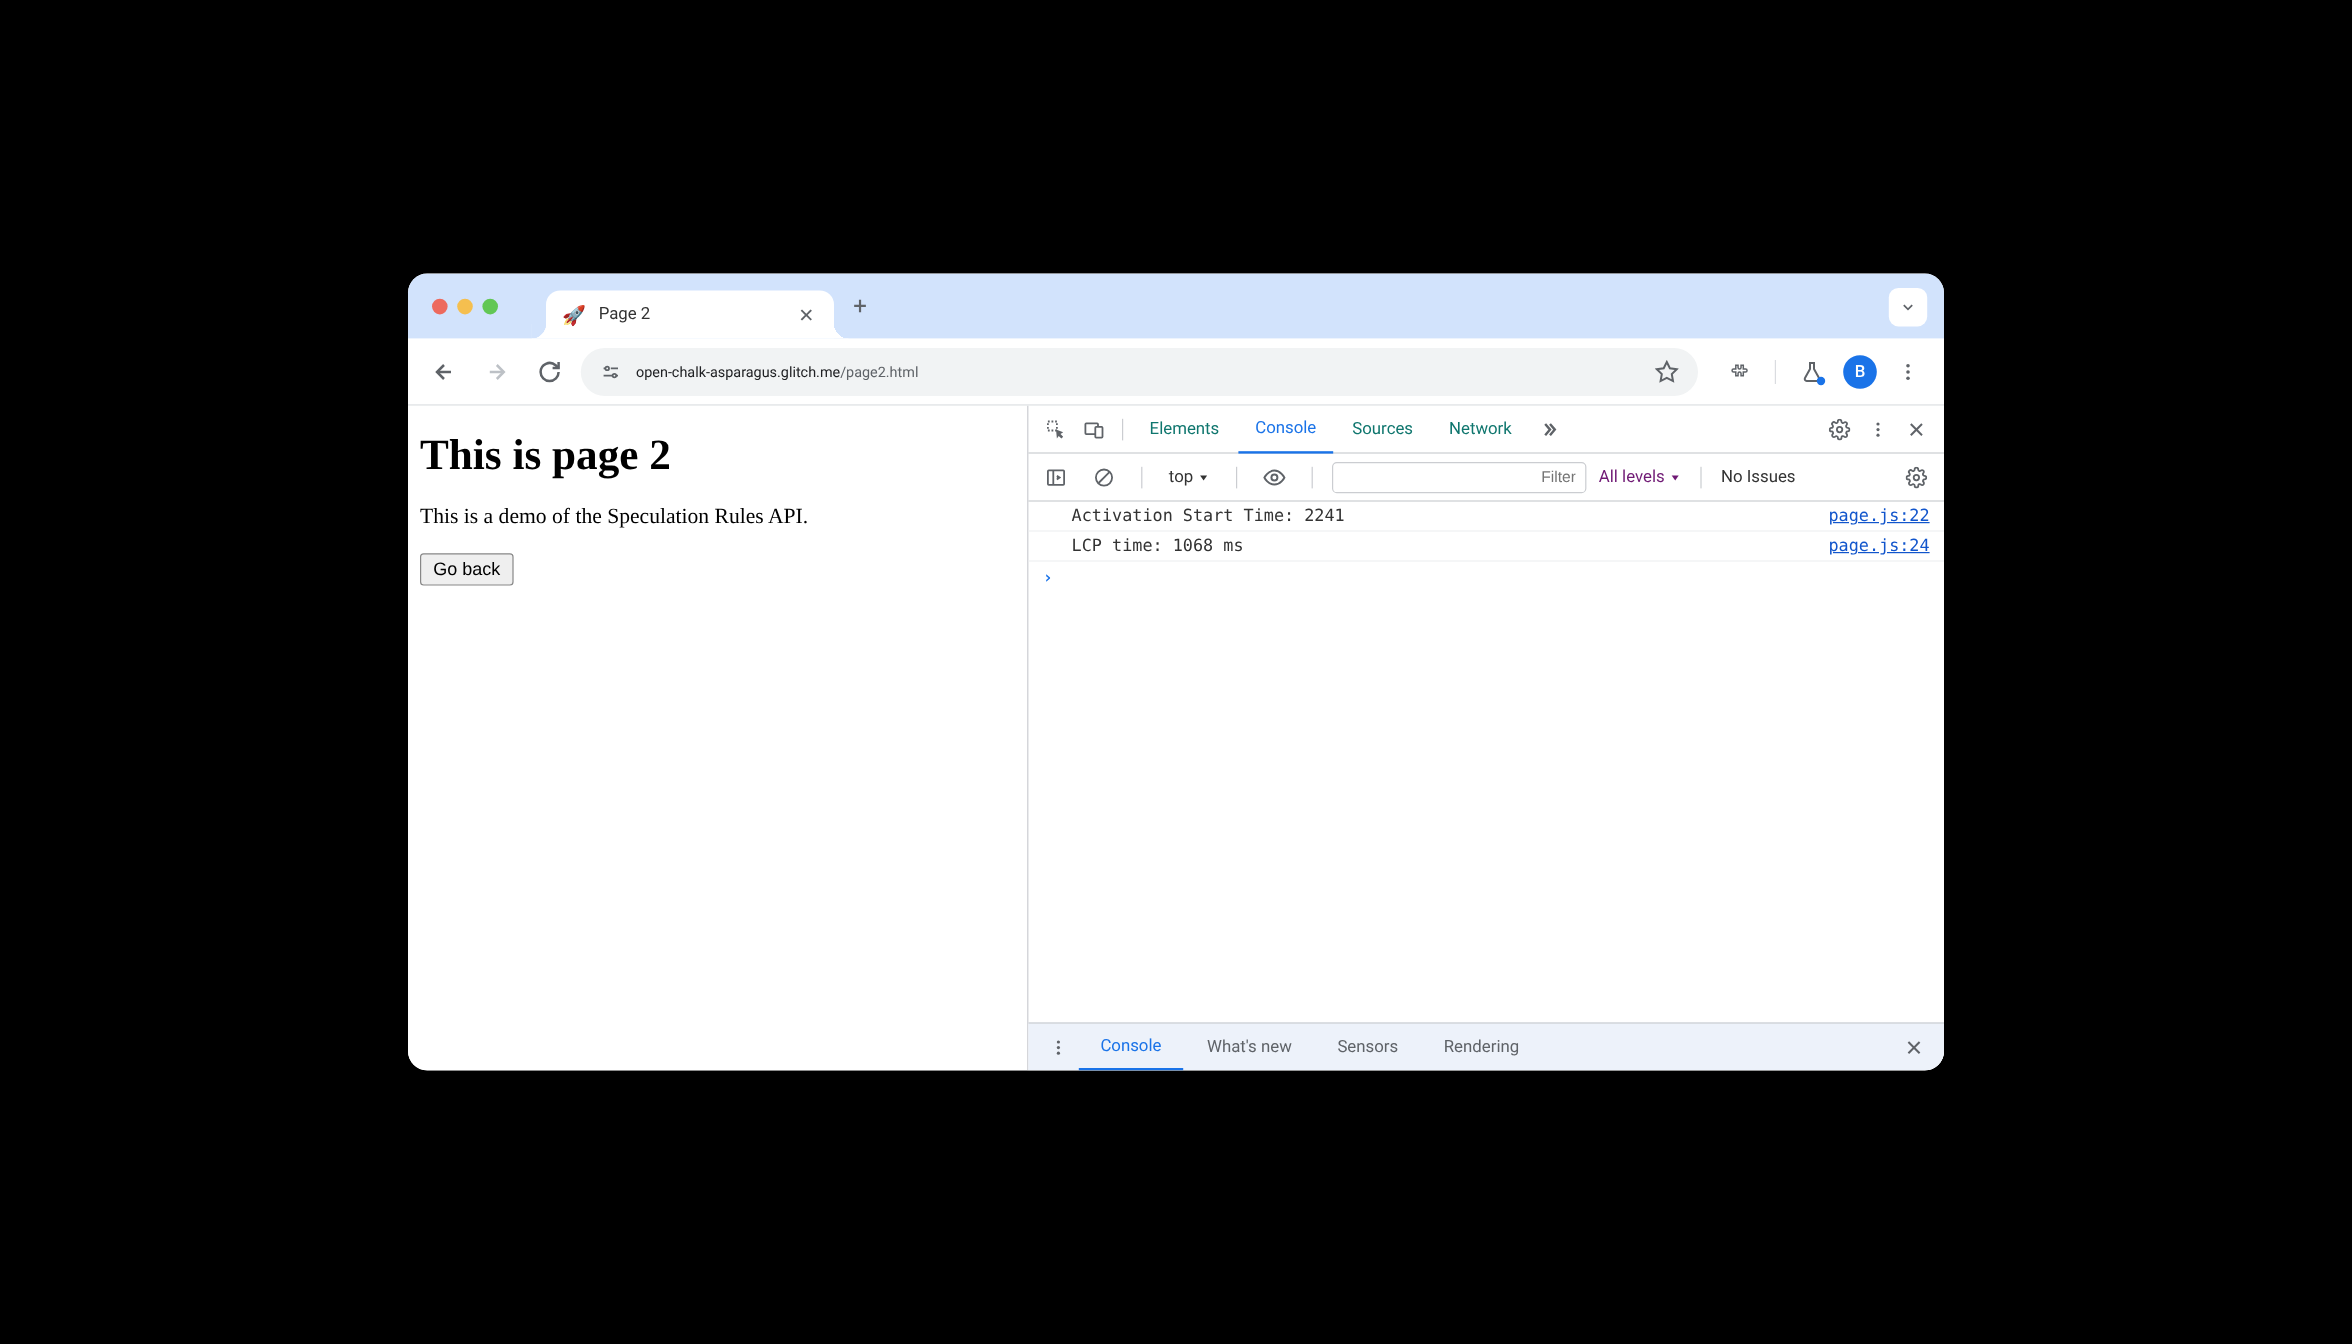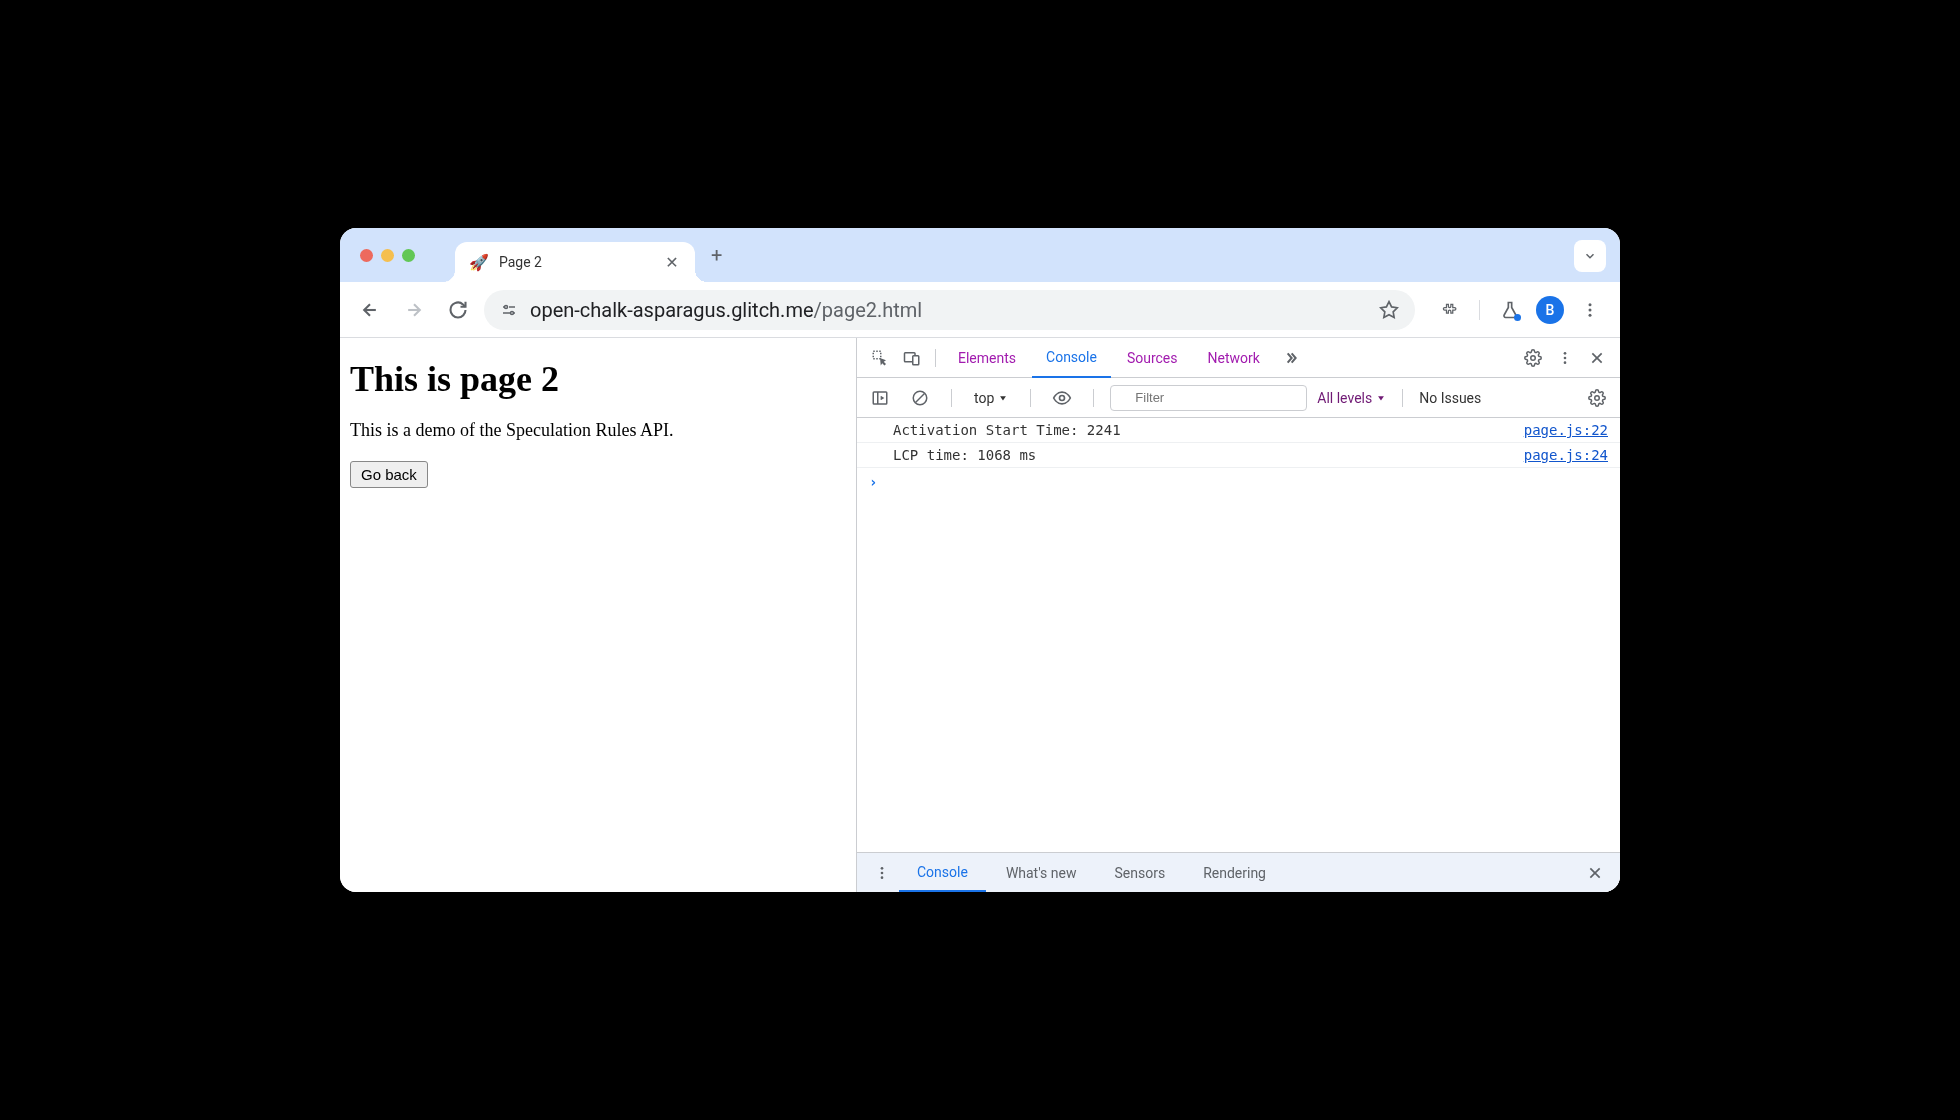--- a/index.html
+++ b/index.html
@@ -97,21 +97,21 @@
 .omnibox {
   flex: 1;
   height: 40px;
   background: #f1f3f4;
   border-radius: 20px;
   display: flex;
   align-items: center;
   padding: 0 16px;
   gap: 12px;
   color: #202124;
-  font-size: 20px;
+  font-size: 12px;
 }
 .omnibox-icon { color: #5f6368; font-size: 15px; }
 .url-text { flex: 1; }
 .url-text .path { color: #5f6368; }
 .star-icon { color: #5f6368; }
 .tb-right { display: flex; align-items: center; gap: 8px; padding-left: 8px; }
 .divider { width: 1px; height: 20px; background: #dadce0; margin: 0 4px; }
 .avatar { width: 28px; height: 28px; background: #1a73e8; border-radius: 50%; color: #fff; display: flex; align-items: center; justify-content: center; font-size: 14px; font-weight: 500; }
 .content-area {
   flex: 1;
@@ -145,40 +145,41 @@
 .dt-tabs {
   height: 40px;
   display: flex;
   align-items: center;
   border-bottom: 1px solid #cbcdd1;
   padding: 0 8px;
   gap: 2px;
 }
 .dt-icon-btn { width: 30px; height: 30px; display:flex; align-items:center; justify-content:center; color:#5f6368; cursor: pointer; }
 .dt-sep { width: 1px; height: 18px; background: #cbcdd1; margin: 0 6px; }
-.dt-tab { padding: 0 14px; height: 100%; display: flex; align-items: center; color: #a21caf; cursor: pointer; }
+.dt-tab { padding: 0 14px; height: 100%; display: flex; align-items: center; color: #0f766e; cursor: pointer; }
 .dt-tab.active { color: #1a73e8; border-bottom: 2px solid #1a73e8; margin-bottom: -1px; }
 .dt-spacer { flex: 1; }
 .dt-controls {
   height: 40px;
   display: flex;
   align-items: center;
   border-bottom: 1px solid #cbcdd1;
   padding: 0 8px;
   gap: 10px;
 }
 .dt-context { display: flex; align-items: center; gap: 4px; color: #333; cursor: pointer; padding: 0 6px; }
 .dt-filter {
   border: 1px solid #cbcdd1;
   border-radius: 4px;
   height: 26px;
-  padding: 0 24px;
+  padding: 0 8px;
   font-size: 13px;
-  width: 197px;
-  background: #fff;
+  width: 212px;
+  background: #fff;
+  text-align: right;
 }
 .dt-levels { display: flex; align-items: center; gap: 4px; cursor: pointer; color: #701a75; }
 .dt-noissues { color: #333; }
 .console-body {
   flex: 1;
   overflow: auto;
   font-family: Menlo, Consolas, monospace;
   font-size: 14px;
 }
 .console-row {

